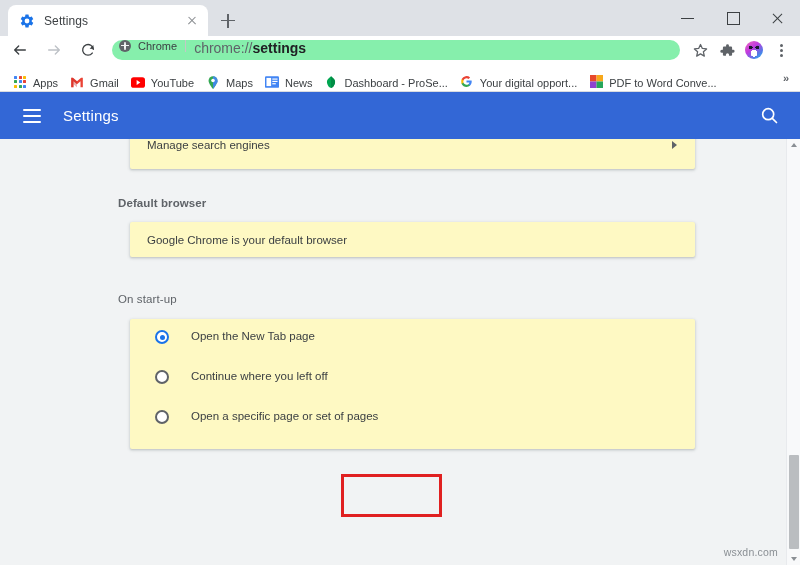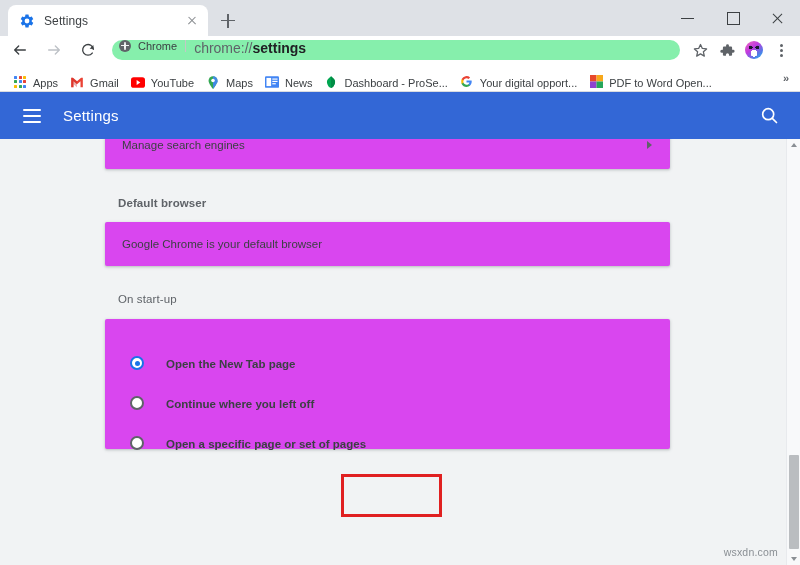--- a/index.html
+++ b/index.html
@@ -141,39 +141,39 @@
   .hamburger i:nth-child(3){ top:12px; }
   .settings-title { font-size:15px; color:#ffffff; margin-left:22px; letter-spacing:.2px; }
   .search-btn { position:absolute; right:20px; top:13px; width:21px; height:21px; }
 
   
   .content {
     position:absolute; left:0; top:139px; width:786px; height:426px;
     background:#f1f3f4; overflow:hidden;
   }
   .card {
-    position:absolute; left:105px; width:565px;
-    background:#d946ef; border-radius:2px;
+    position:absolute; left:130px; width:565px;
+    background:#fef9c3; border-radius:2px;
     box-shadow:0 1px 2px rgba(60,64,67,.18), 0 1px 3px 1px rgba(60,64,67,.10);
   }
   .section-label {
     position:absolute; left:118px; font-size:11.5px; color:#5f6368; letter-spacing:.1px;
   }
   .row {
     height:100%; display:flex; align-items:center; padding:0 18px 0 17px;
   }
   .row-text { font-size:11.5px; color:#3c4043; flex:1; }
   .row-arrow {
     width:0; height:0;
     border-top:4px solid transparent; border-bottom:4px solid transparent;
     border-left:5px solid #5f6368;
   }
 
   
-  .radio-row { display:flex; align-items:flex-end; height:40px; padding-left:25px;font-weight:bold; }
+  .radio-row { display:flex; align-items:flex-start; height:40px; padding-left:25px; }
   .radio {
     width:14px; height:14px; border-radius:50%; border:2px solid #5f6368;
     flex:0 0 14px; position:relative; background:#fff;
   }
   .radio.checked { border-color:#1a73e8; }
   .radio.checked:after{
     content:""; position:absolute; left:2.5px; top:2.5px; width:5px; height:5px;
     border-radius:50%; background:#1a73e8;
   }
   .radio-label { font-size:11.5px; color:#3c4043; margin-left:22px; }
@@ -380,21 +380,21 @@
 
     <div class="bm">
       <span class="bm-ico">
         <svg width="13" height="13" viewBox="0 0 12 12" style="display:block;margin:0 auto">
           <rect x="0" y="0" width="6" height="6" fill="#e8492b"></rect>
           <rect x="6" y="0" width="6" height="6" fill="#f7a81b"></rect>
           <rect x="0" y="6" width="6" height="6" fill="#8e44d0"></rect>
           <rect x="6" y="6" width="6" height="6" fill="#26a65b"></rect>
         </svg>
       </span>
-      <span class="bm-label">PDF to Word Open...</span>
+      <span class="bm-label">PDF to Word Conve...</span>
     </div>
 
     <div class="bm-overflow">»</div>
   </div>
 
   <div class="settings-header">
     <div class="hamburger">
       <i></i>
         <i></i>
         <i></i>
@@ -411,21 +411,21 @@
   <div class="content">
 
     <div class="card" style="top:-18px; height:48px;">
       <div class="row">
         <span class="row-text">Manage search engines</span>
         <span class="row-arrow"></span>
       </div>
     </div>
 
     <div class="section-label" style="top:58px;font-weight:bold;">Default browser</div>
-    <div class="card" style="top:83px; height:44px;">
+    <div class="card" style="top:83px; height:35px;">
       <div class="row">
         <span class="row-text">Google Chrome is your default browser</span>
       </div>
     </div>
 
     <div class="section-label" style="top:154px;">On start-up</div>
     <div class="card" style="top:180px; height:130px; padding-top:11px;">
 
       <div class="radio-row">
         <span class="radio checked"></span>

